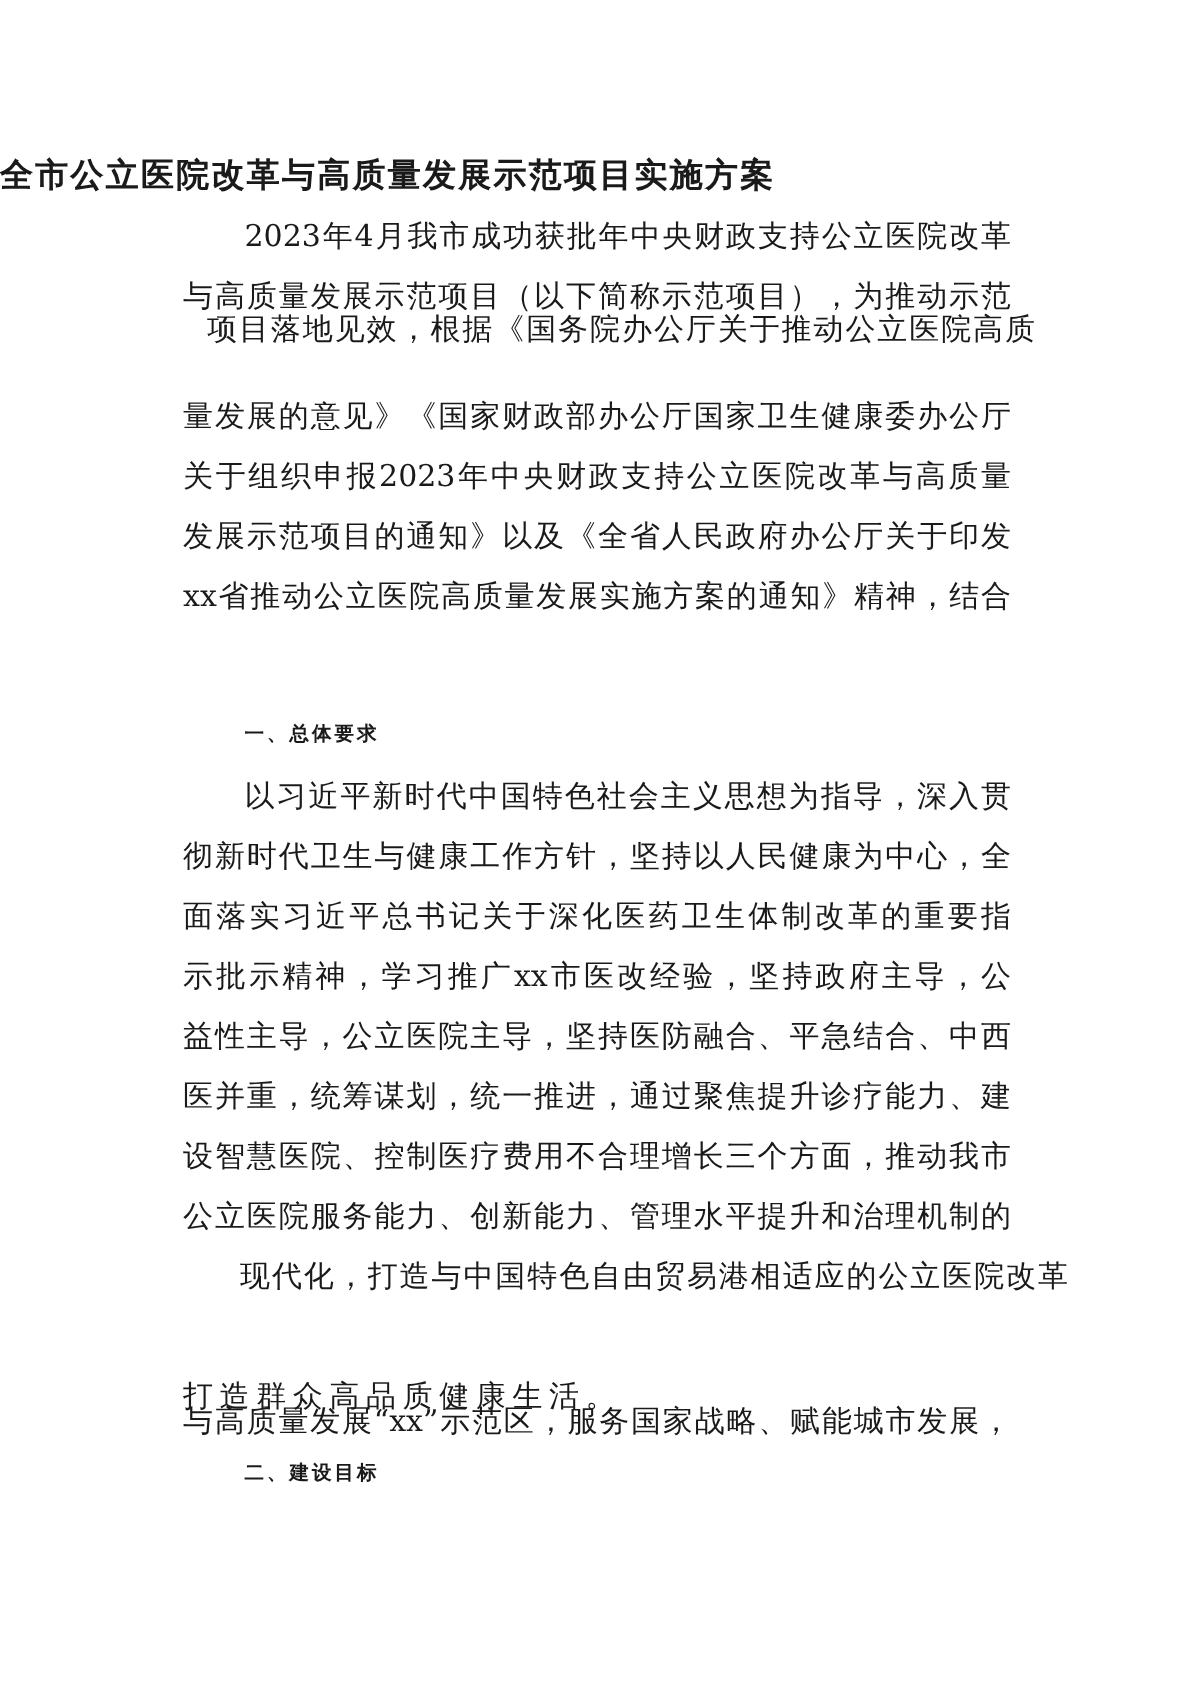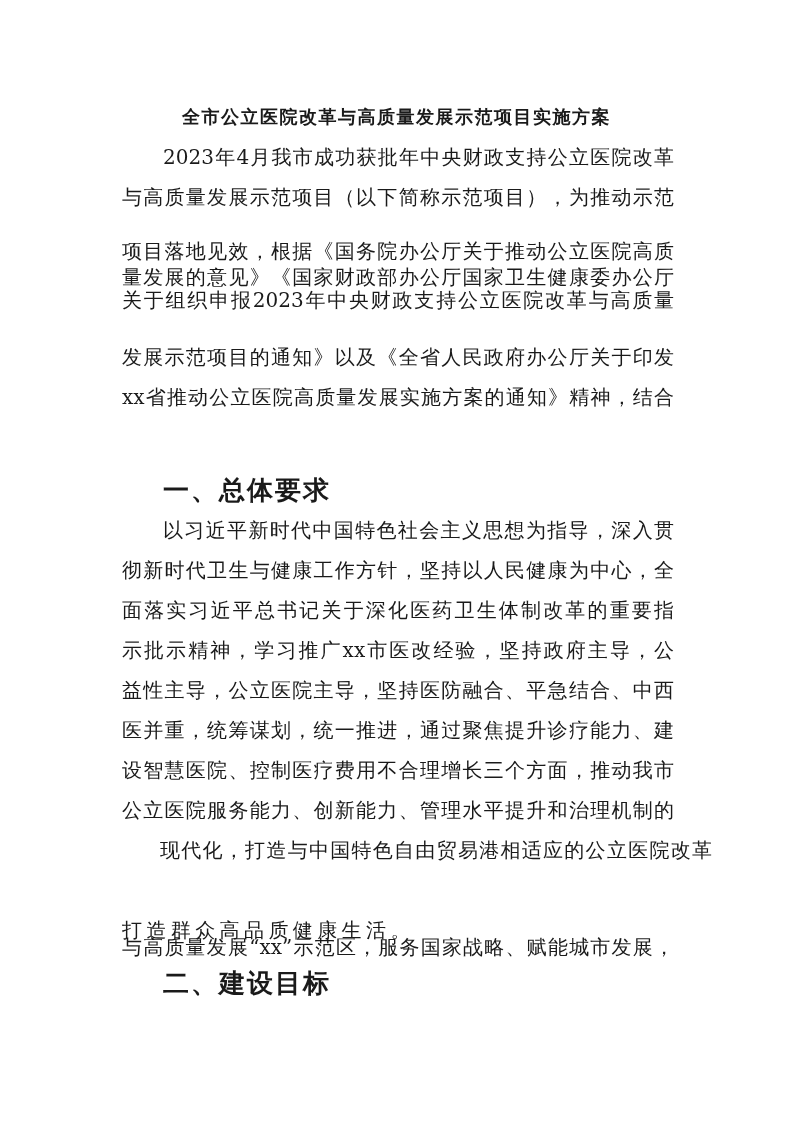--- a/index.html
+++ b/index.html
@@ -38,54 +38,53 @@
     .line.last {
       text-align-last: left;
       letter-spacing: 4.4px;
     }
     .title {
       position: absolute;
       left: 0;
       width: 793px;
       top: 103px;
       height: 28px;
-      text-align: center;
-      font-size: 18px;
+      font-size: 22px;
       line-height: 28px;
       font-weight: bold;
       letter-spacing: 1.5px;
       white-space: nowrap;
     }
     .heading {
       position: absolute;
       left: 163px;
       height: 28px;
-      font-size: 26px;
+      font-size: 13px;
       line-height: 28px;
       font-weight: bold;
       letter-spacing: 2px;
       white-space: nowrap;
     }
     .indent {
       left: 163px;
       width: 511px;
     }
   </style>
 </head>
 <body>
 
 <div class="page">
 
   <div class="title">全市公立医院改革与高质量发展示范项目实施方案</div>
 
   <div class="line indent" style="top:143px;">2023年4月我市成功获批年中央财政支持公立医院改革</div>
   <div class="line" style="top:183px;">与高质量发展示范项目（以下简称示范项目），为推动示范</div>
-  <div class="line" style="top:237px;">项目落地见效，根据《国务院办公厅关于推动公立医院高质</div>
+  <div class="line" style="top:205px;margin-left:16px;">项目落地见效，根据《国务院办公厅关于推动公立医院高质</div>
   <div class="line" style="top:263px;">量发展的意见》《国家财政部办公厅国家卫生健康委办公厅</div>
-  <div class="line" style="top:286px;">关于组织申报2023年中央财政支持公立医院改革与高质量</div>
+  <div class="line" style="top:303px;">关于组织申报2023年中央财政支持公立医院改革与高质量</div>
   <div class="line" style="top:383px;">xx省推动公立医院高质量发展实施方案的通知》精神，结合</div>
   <div class="line" style="top:343px;">发展示范项目的通知》以及《全省人民政府办公厅关于印发</div>
 
   <div class="heading" style="top:476px;">一、总体要求</div>
 
   <div class="line indent" style="top:516px;">以习近平新时代中国特色社会主义思想为指导，深入贯</div>
   <div class="line" style="top:556px;">彻新时代卫生与健康工作方针，坚持以人民健康为中心，全</div>
   <div class="line" style="top:596px;">面落实习近平总书记关于深化医药卫生体制改革的重要指</div>
   <div class="line" style="top:636px;">示批示精神，学习推广xx市医改经验，坚持政府主导，公</div>
   <div class="line" style="top:676px;">益性主导，公立医院主导，坚持医防融合、平急结合、中西</div>

